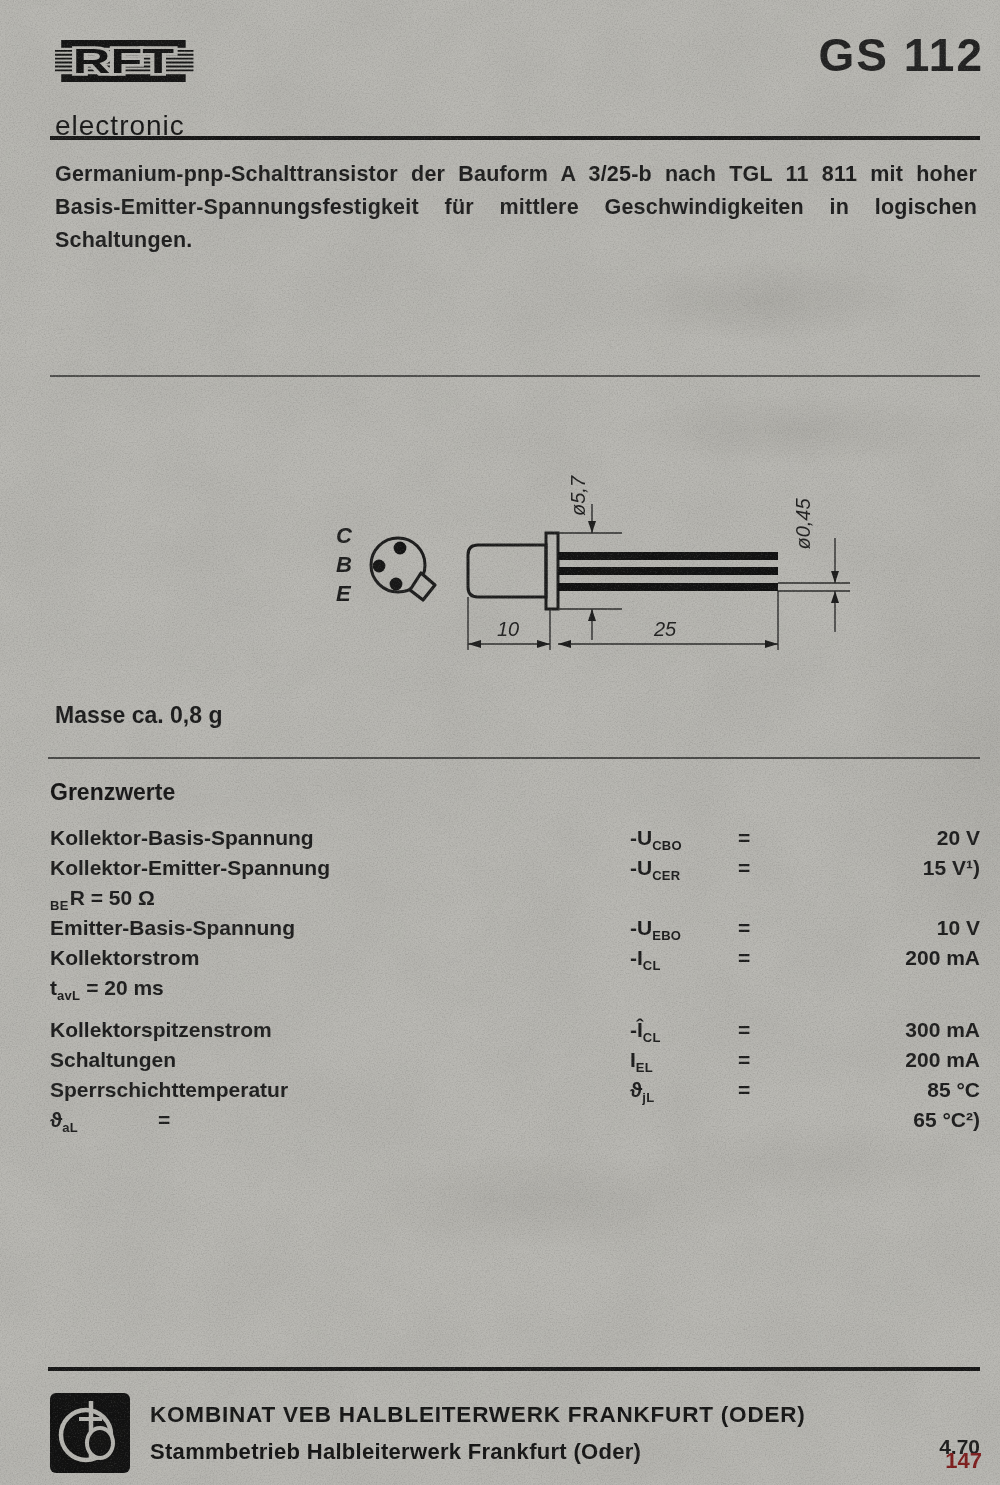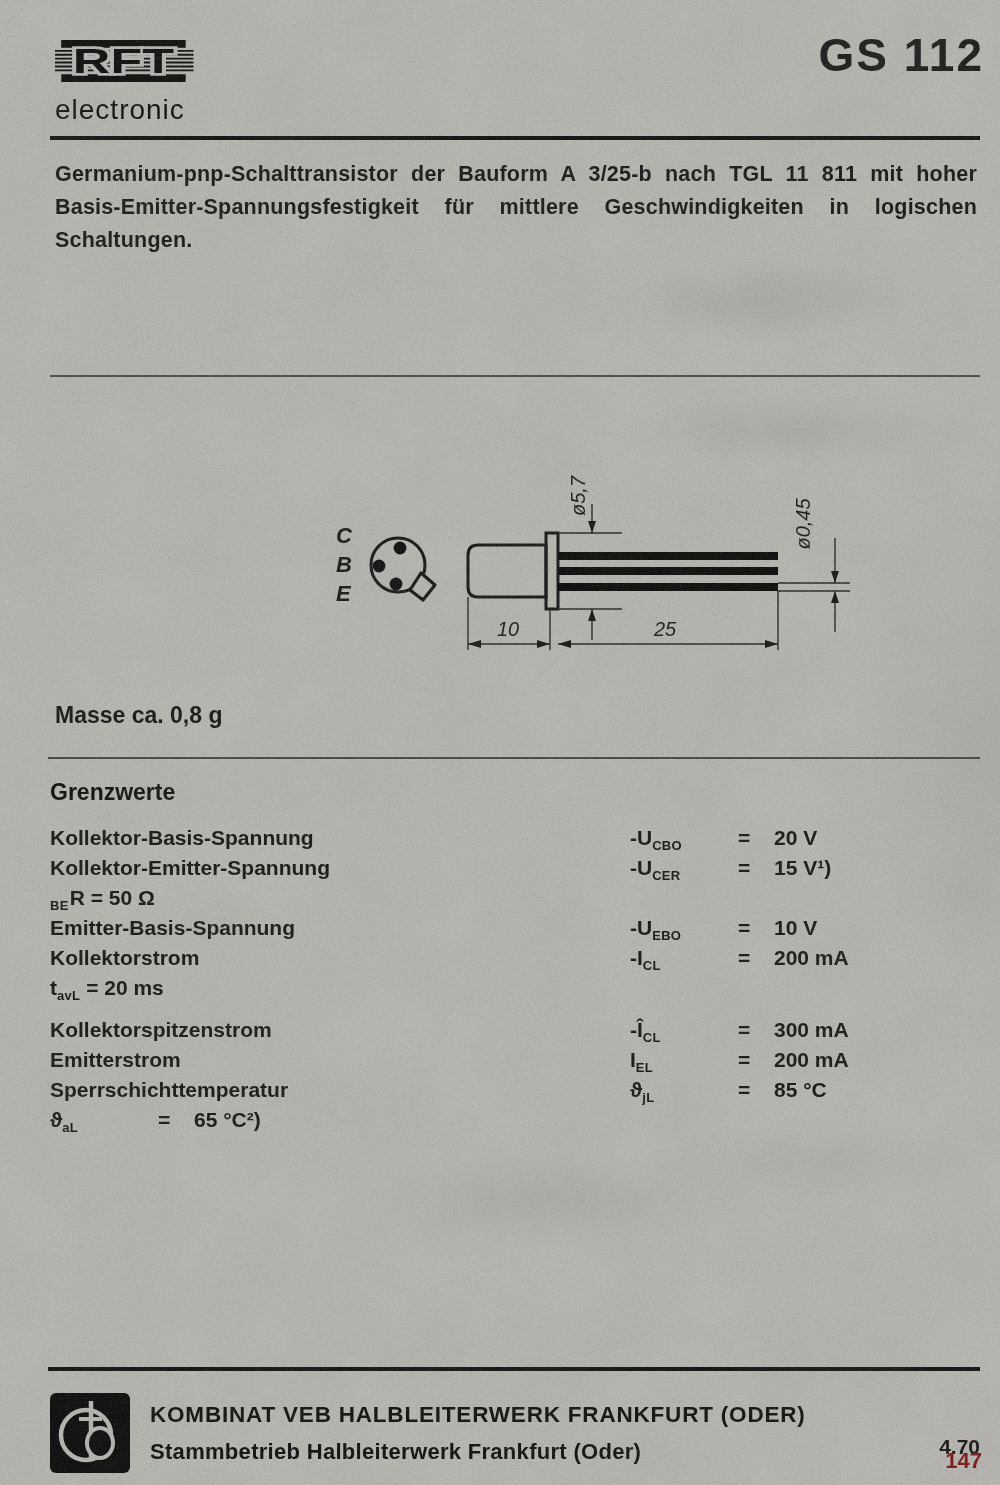--- a/index.html
+++ b/index.html
@@ -18,21 +18,21 @@
       radial-gradient(200px 500px at 990px 740px, rgba(110,108,102,.12), rgba(110,108,102,0) 70%);
   }
   .grain{position:absolute;inset:0;pointer-events:none;}
   .rule{position:absolute;background:#161616;}
   .rule1{left:50px;top:136px;width:930px;height:4px;}
   .rule2{left:50px;top:375px;width:930px;height:2px;background:#4f4f4d;}
   .rule3{left:48px;top:757px;width:932px;height:2px;background:#4a4a48;}
   .rule4{left:48px;top:1367px;width:932px;height:4px;}
 
   .brand{position:absolute;left:55px;top:36px;}
-  .brand-sub{margin-top:4px;font-size:28px;letter-spacing:1px;color:#161616;}
+  .brand-sub{margin-top:20px;font-size:28px;letter-spacing:1px;color:#161616;}
 
   .partno{position:absolute;right:16px;top:28px;font-size:46px;font-weight:bold;
     letter-spacing:2px;color:#222;}
 
   .desc{position:absolute;left:55px;top:158px;width:922px;margin:0;
     font-size:21.5px;line-height:33px;font-weight:bold;text-align:justify;
     letter-spacing:.2px;color:#1e1e1e;}
 
   .drawing{position:absolute;left:290px;top:452px;}
   .dln{stroke:#1c1c1c;stroke-width:3;fill:none;}
@@ -44,21 +44,21 @@
   .mass{position:absolute;left:55px;top:702px;font-size:23px;font-weight:bold;color:#1d1d1d;}
 
   .limits-heading{position:absolute;left:50px;top:779px;font-size:23px;font-weight:bold;color:#151515;}
 
   .limits{position:absolute;left:50px;top:826px;width:930px;font-size:21px;font-weight:bold;color:#1d1d1d;}
   .lrow{display:flex;align-items:baseline;height:30px;}
   .lrow.mt{margin-top:12px;}
   .lbl{width:580px;}
   .sym{width:108px;}
   .rel{width:36px;}
-  .val{flex:1;}
+  .val{flex:1;text-align:right;}
   sub{font-size:13px;vertical-align:-5px;letter-spacing:.3px;}
   sub.presub{margin-right:1px;}
 
   .footer-logo{position:absolute;left:50px;top:1393px;}
   .company{position:absolute;left:150px;top:1402px;}
   .company-l1{font-size:22.5px;font-weight:bold;letter-spacing:.8px;color:#161616;}
   .company-l2{margin-top:11px;font-size:22px;font-weight:bold;letter-spacing:.3px;color:#161616;}
   .datecode{position:absolute;right:20px;top:1395px;font-size:21px;font-weight:bold;color:#1d1d1d;margin-top:40px;}
   .pagenum{position:absolute;right:18px;top:1448px;font-size:22px;font-weight:bold;color:#7f1d1d;}
 </style>
@@ -187,21 +187,21 @@
     <div class="lrow">
       <span class="lbl"><span>t</span><sub>avL</sub><span> = 20 ms</span></span>
     </div>
     <div class="lrow mt">
       <span class="lbl">Kollektorspitzenstrom</span>
       <span class="sym"><span>-Î</span><sub>CL</sub></span>
       <span class="rel">=</span>
       <span class="val">300 mA</span>
     </div>
     <div class="lrow">
-      <span class="lbl">Emitterstrom</span>
+      <span class="lbl">Schaltungen</span>
       <span class="sym"><span>I</span><sub>EL</sub></span>
       <span class="rel">=</span>
       <span class="val">200 mA</span>
     </div>
     <div class="lrow">
       <span class="lbl">Sperrschichttemperatur</span>
       <span class="sym"><span>ϑ</span><sub>jL</sub></span>
       <span class="rel">=</span>
       <span class="val">85 °C</span>
     </div>

